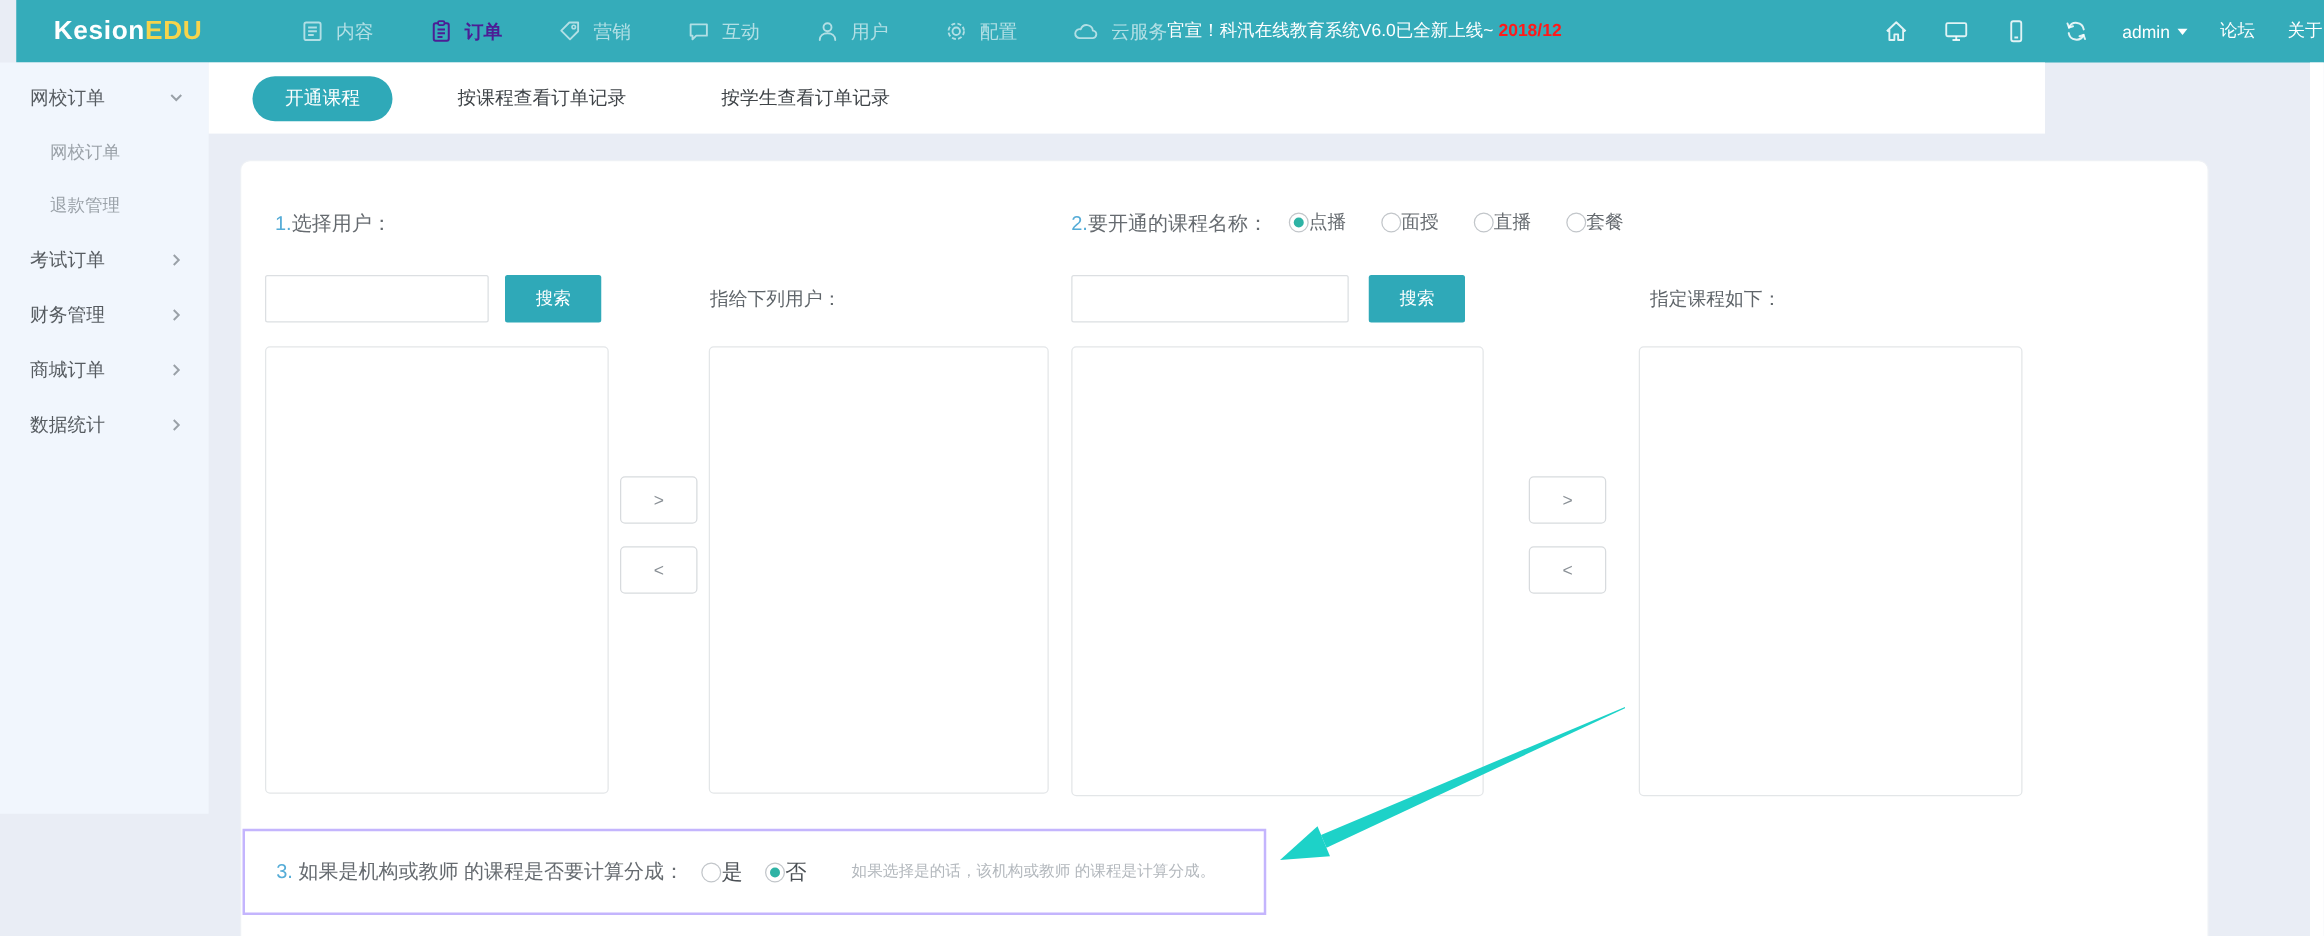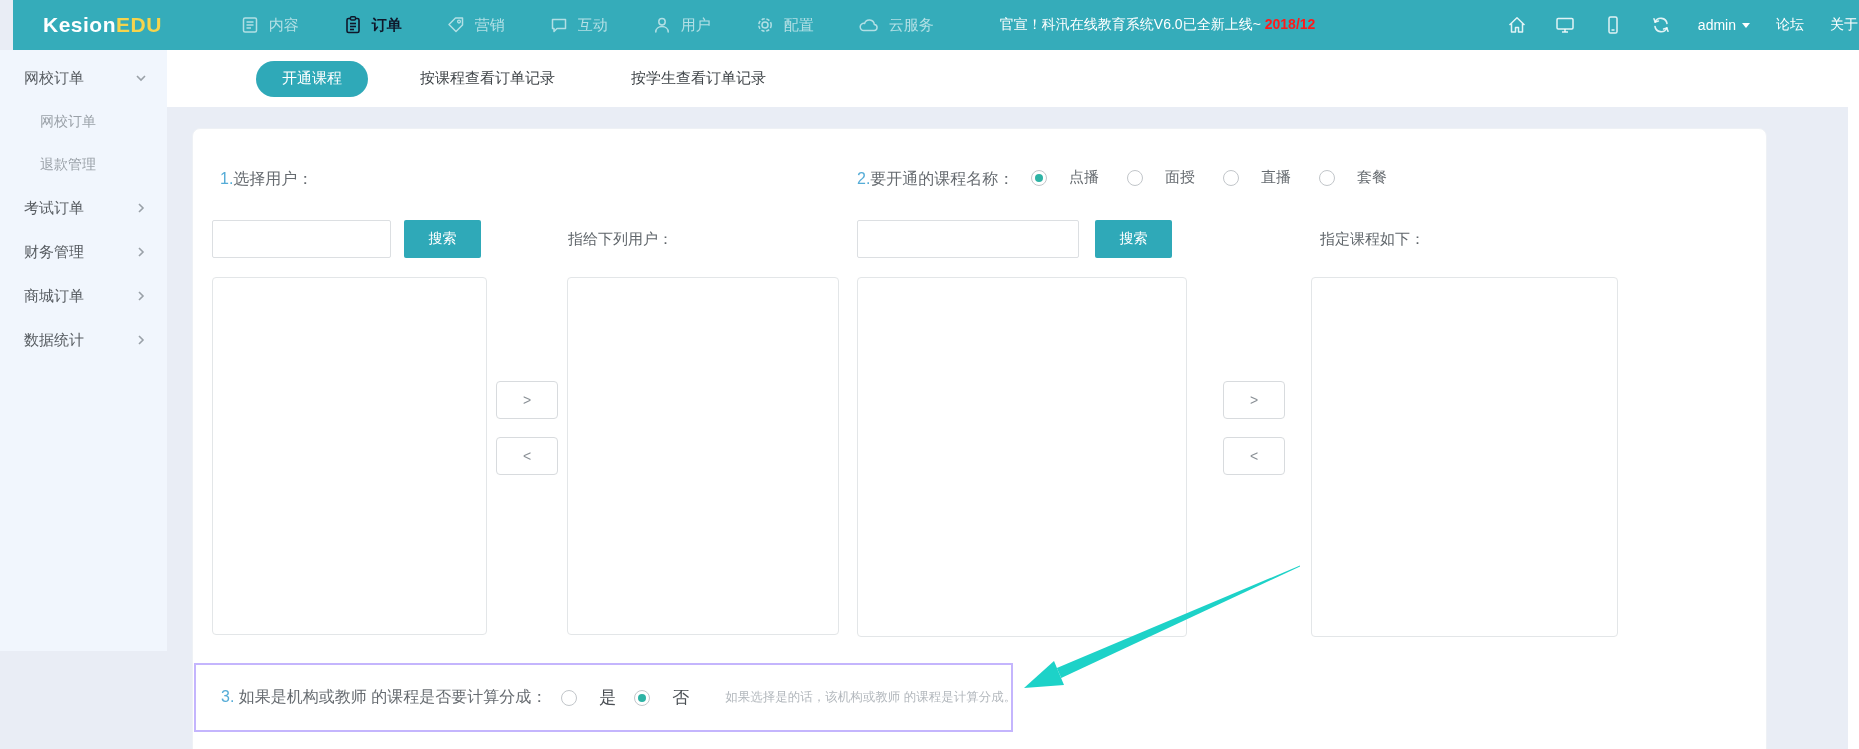--- a/index.html
+++ b/index.html
@@ -5,60 +5,60 @@
   * { margin:0; padding:0; box-sizing:border-box; }
   html,body { width:1859px; height:749px; overflow:hidden; font-family:"Liberation Sans", sans-serif; background:#e9edf5; }
 
   
   .navbar { position:absolute; left:13px; top:0; width:1859px; height:50px; background:#35acba; display:flex; align-items:center; padding:0 14px 0 30px; }
   .logo { font-size:21px; font-weight:bold; letter-spacing:.5px; white-space:nowrap; }
   .logo .p1 { color:#ffffff; }
   .logo .p2 { color:#f6d44c; }
   .nav-menu { display:flex; align-items:center; margin-left:78px; gap:44px; }
   .nav-item { display:flex; align-items:center; gap:9px; color:rgba(255,255,255,.62); font-size:15px; cursor:pointer; white-space:nowrap; }
-  .nav-item.active { color:#0f172a; font-weight:bold; }
+  .nav-item.active { color:#4c1d95; font-weight:bold; }
   .nav-item svg { display:block; }
-  .announce { margin-left:66px; font-size:14px; color:#ffffff; white-space:nowrap; }
+  .announce { font-size:14px; color:#ffffff; white-space:nowrap; }
   .announce .date { color:#ff1a1a; font-weight:bold; }
   .nav-right { margin-left:auto; display:flex; align-items:center; gap:26px; color:rgba(255,255,255,.9); }
   .nav-right .tool { cursor:pointer; display:flex; align-items:center; }
   .nav-user { font-size:14px; color:#ffffff; display:flex; align-items:center; gap:6px; cursor:pointer; }
   .caret { width:0; height:0; border-left:4px solid transparent; border-right:4px solid transparent; border-top:5px solid #ffffff; display:inline-block; }
   .nav-link { font-size:14px; color:#ffffff; cursor:pointer; }
 
   
   .sidebar { position:absolute; left:0; top:50px; width:167px; height:601px; background:#f1f6fd; padding-top:6px; }
   .side-item { height:44px; display:flex; align-items:center; padding:0 20px 0 24px; font-size:15px; color:#565b60; cursor:pointer; }
   .side-item .lbl { flex:1; }
   .side-sub { height:43px; display:flex; align-items:center; padding-left:40px; font-size:14px; color:#9aa1a8; cursor:pointer; }
   .side-sub.active { color:#38b4c2; }
   .chev { stroke:#9aa1a8; stroke-width:1.6; fill:none; }
 
   
-  .tabbar { position:absolute; left:167px; top:50px; width:1692px; height:57px; background:#ffffff; display:flex; align-items:center; padding-left:89px;text-align:center; }
+  .tabbar { position:absolute; left:167px; top:50px; width:1469px; height:57px; background:#ffffff; display:flex; align-items:center; padding-left:35px;text-align:center; }
   .tab-pill { height:36px; padding:0 26px; border-radius:18px; background:#2fa9b8; color:#ffffff; font-size:15px; display:flex; align-items:center; cursor:pointer; }
   .tab-plain { margin-left:52px; font-size:15px; color:#3f4448; cursor:pointer; }
   .tab-plain.second { margin-left:76px; }
 
   
   .page { position:absolute; left:167px; top:107px; width:1692px; height:642px; background:#e9edf5; }
   .scroll-strip { position:absolute; right:0; top:50px; width:11px; height:699px; background:#ffffff; }
   .panel { position:absolute; left:25px; top:21px; width:1575px; height:640px; background:#ffffff; border:1px solid #eef1f5; border-radius:8px 8px 0 0; }
 
   
   .sec-title { position:absolute; font-size:16px; color:#666b70; white-space:nowrap; }
   .sec-num { color:#55acd7; }
   .txt-input { position:absolute; width:179px; height:38px; border:1px solid #dcdfe2; border-radius:2px; background:#fff; padding:0 10px; font-size:14px; color:#333; outline:none; }
   .btn-search { position:absolute; width:77px; height:38px; background:#2fa9b8; color:#ffffff; font-size:14px; border:none; border-radius:2px; cursor:pointer; }
   .assign-lbl { position:absolute; font-size:15px; color:#5f656a; white-space:nowrap; }
   .listbox { position:absolute; background:#ffffff; border:1px solid #e3e6e8; border-radius:4px; }
   .t-btn { position:absolute; width:62px; height:38px; background:#ffffff; border:1px solid #d8dbde; border-radius:4px; color:#8a9096; font-size:14px; cursor:pointer; }
 
   .radio-row { position:absolute; display:flex; align-items:center; gap:10px; }
-  .radio-opt { display:flex; align-items:center; gap:22px; margin-right:18px; cursor:pointer; }
+  .radio-opt { display:flex; align-items:center; gap:0; margin-right:18px; cursor:pointer; }
   .radio { width:16px; height:16px; border-radius:50%; border:1px solid #c2c6ca; background:#fff; position:relative; flex:none; }
   .radio.sel::after { content:""; position:absolute; left:3px; top:3px; width:8px; height:8px; border-radius:50%; background:#2eb3a5; }
   .radio-lbl { font-size:15px; color:#666b70; }
 
   .sec3-box { position:absolute; left:1px; top:534px; width:819px; height:69px; border:2px solid #c4b5fd; display:flex; align-items:center; padding-left:25px; }
   .sec3-title { font-size:16px; color:#666b70; white-space:nowrap; }
   .sec3-opts { display:flex; align-items:center; margin-left:14px; }
   .sec3-opts .big-lbl { font-size:17px; color:#4a4f54; }
   .sec3-hint { margin-left:18px; font-size:12.5px; color:#b3b8bd; white-space:nowrap; }
 

